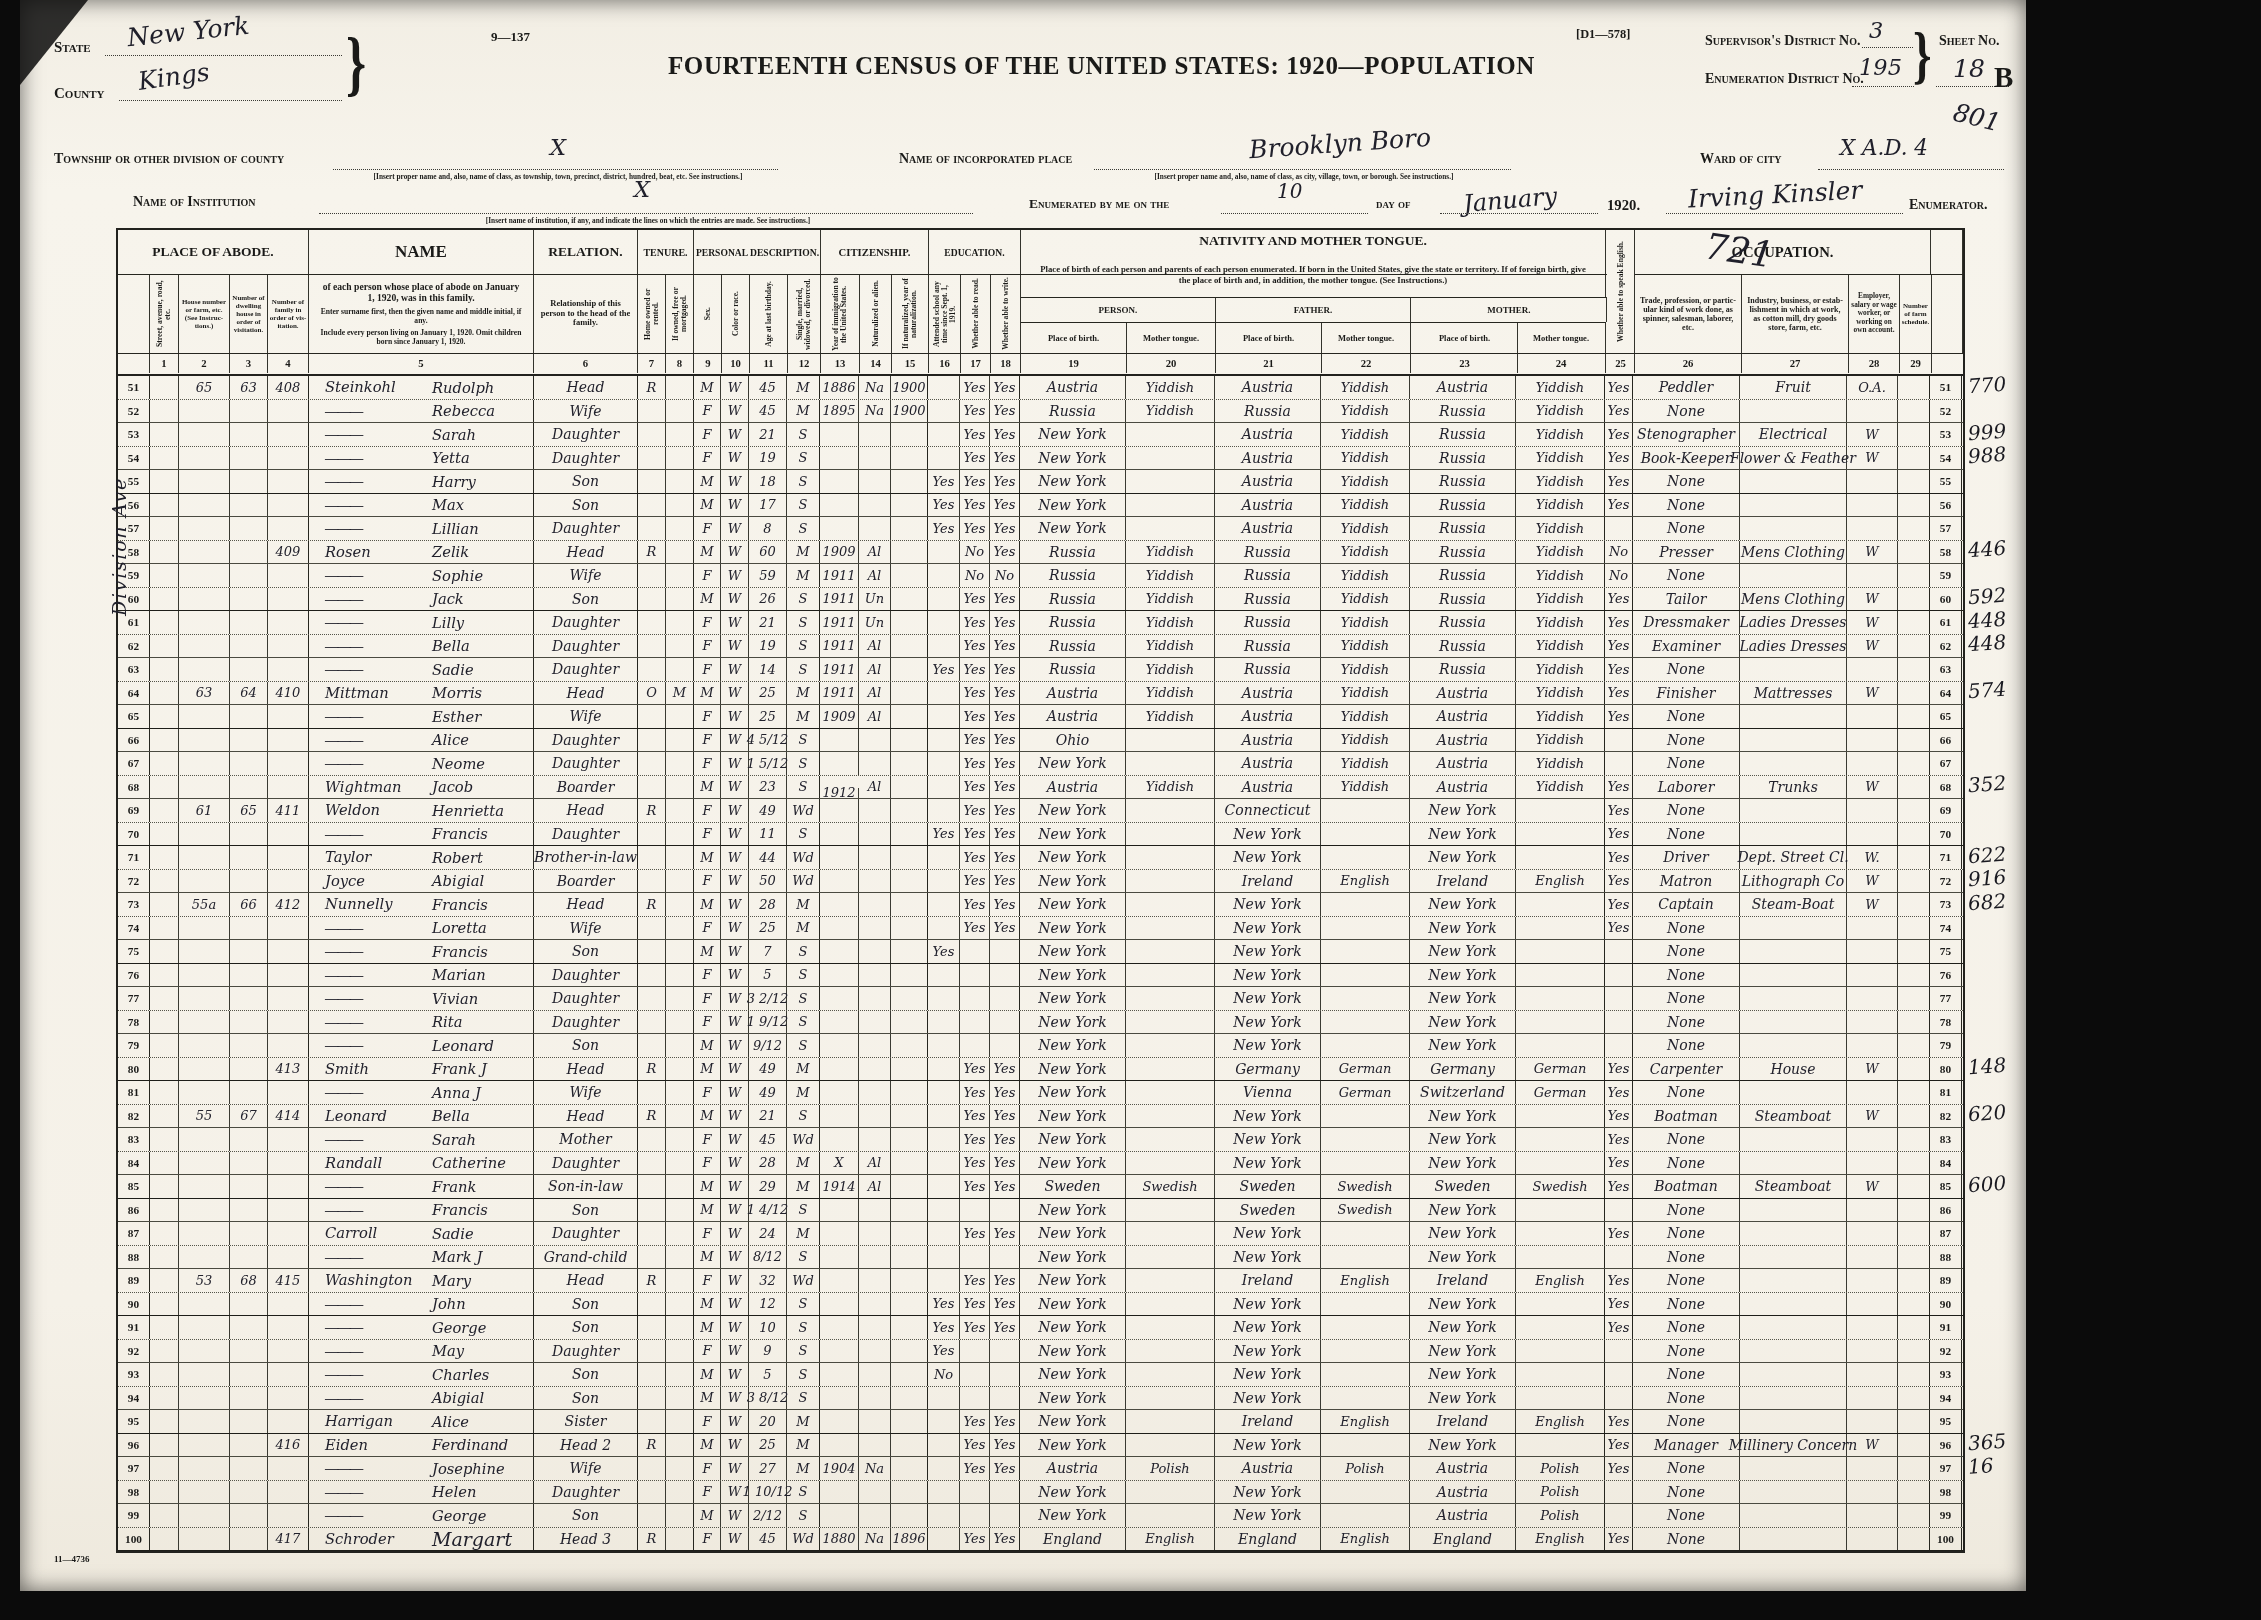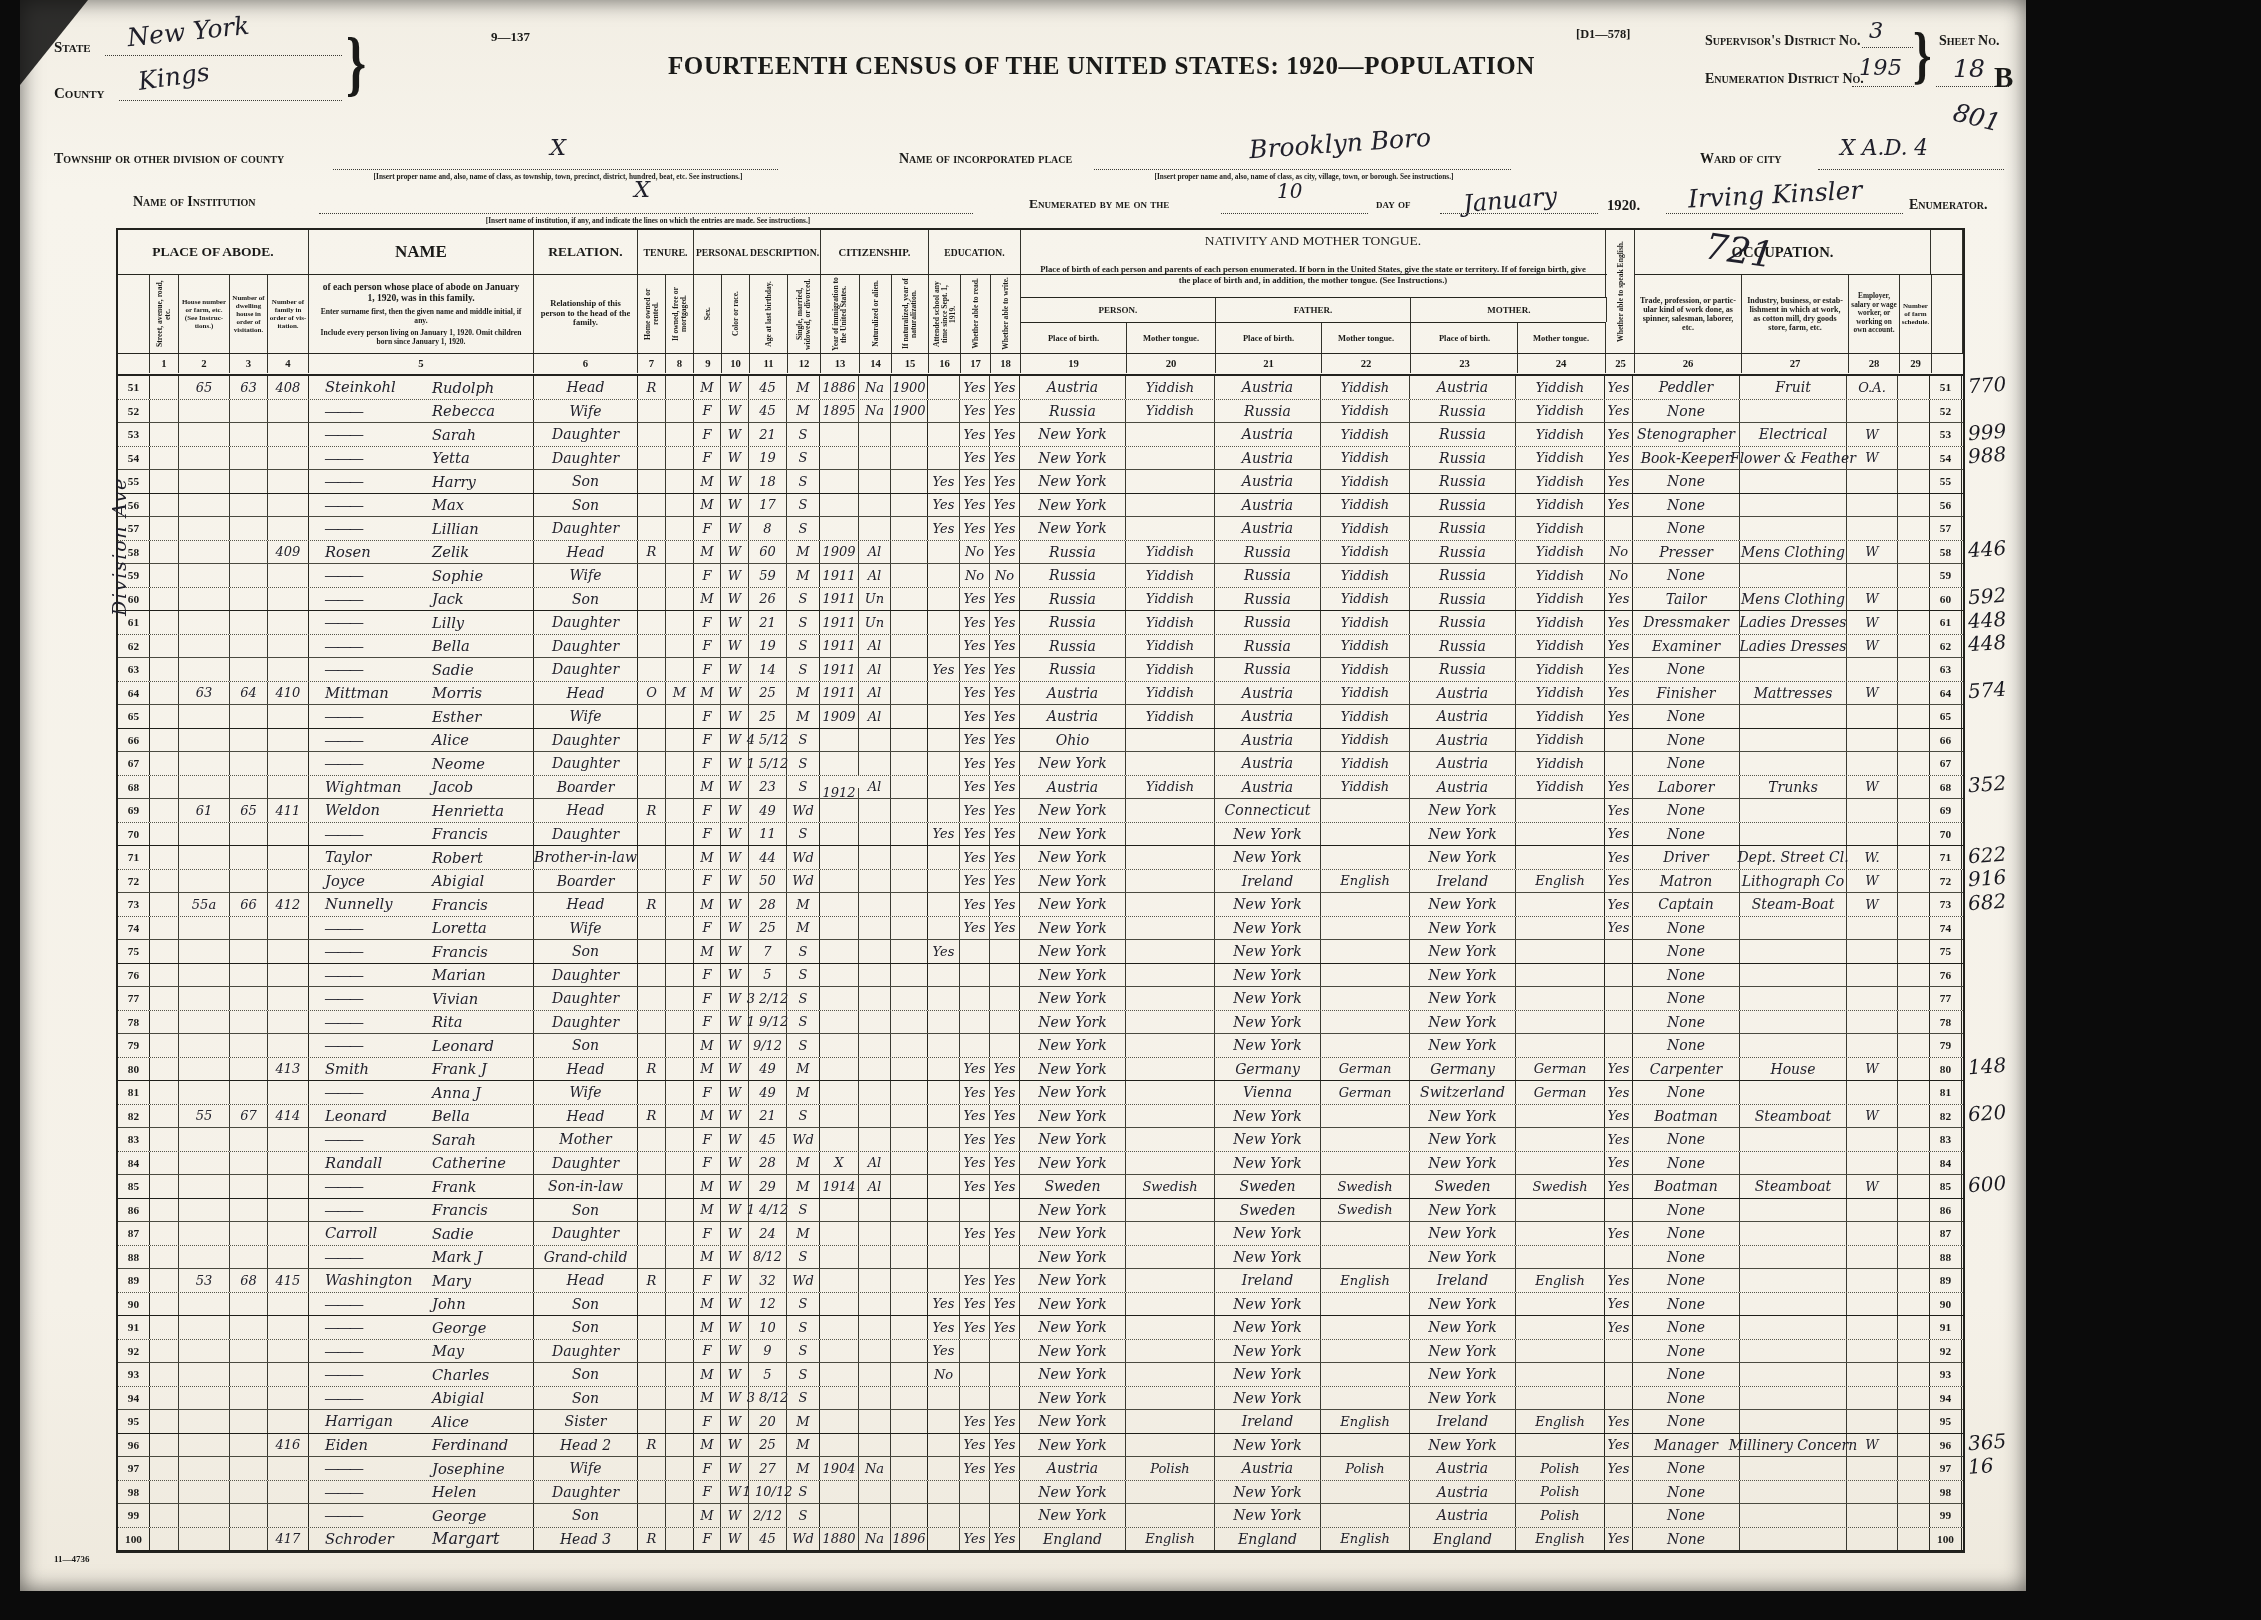--- a/index.html
+++ b/index.html
@@ -110,21 +110,21 @@
           <div class="hcell " style="left: 577px; top: 0px; width: 126px; height: 44px; font-size: 9.6px;">
             <span style="font-weight:bold">PERSONAL DESCRIPTION.</span>
           </div>
           <div class="hcell " style="left: 703px; top: 0px; width: 108px; height: 44px; font-size: 10.7px;">
             <span style="font-weight:bold">CITIZENSHIP.</span>
           </div>
           <div class="hcell " style="left: 811px; top: 0px; width: 92px; height: 44px; font-size: 9.6px;">
             <span style="font-weight:bold">EDUCATION.</span>
           </div>
           <div class="hcell " style="left: 903px; top: 0px; width: 585px; height: 22.5px; font-size: 13.5px;">
-            <span style="font-weight:normal">NATIVITY AND MOTHER TONGUE.</span>
+            <span style="font-weight:bold">NATIVITY AND MOTHER TONGUE.</span>
           </div>
           <div class="hcell " style="left: 903px; top: 22.5px; width: 585px; height: 44px; font-size: 8.7px;">
             <span style="font-weight:bold;padding:0 14.7px;line-height:10.7px;display:block">Place of birth of each person and parents of each person enumerated.  If born in the United States, give the state or territory.  If of foreign birth, give the place of birth and, in addition, the mother tongue.  (See Instructions.)</span>
           </div>
           <div class="hcell " style="left: 1517px; top: 0px; width: 296px; height: 44px; font-size: 14.7px;">
             <span style="font-weight:bold">OCCUPATION.</span>
           </div>
           <div class="hcell " style="left: 32px; top: 44px; width: 29px; height: 79px; font-size: 7.6px;">
             <span class="vt" style="font-weight:bold;max-height:74px;line-height:8px;">Street, avenue, road, etc.</span>
           </div>
@@ -3740,21 +3740,21 @@
               <span class="lnp">100</span>
             </div>
             <div class="cell" style="width: 29px;"></div>
             <div class="cell" style="width: 51px;"></div>
             <div class="cell" style="width: 38px;"></div>
             <div class="cell heavy" style="width: 41px;">
               <span class="hwv" style="font-size:13px;">417</span>
             </div>
             <div class="cell heavy name" style="width: 225px;">
               <span style="width:107px;display:inline-block;"><span class="hwv" style="font-size:14.7px;">Schroder</span></span>
-              <span class="hwv" style="font-size:16px;">Margart</span>
+              <span class="hwv" style="font-size:19px;">Margart</span>
             </div>
             <div class="cell heavy" style="width: 104px;">
               <span class="hwv" style="font-size:14px;">Head 3</span>
             </div>
             <div class="cell" style="width: 28px;">
               <span class="hwv" style="font-size:13px;">R</span>
             </div>
             <div class="cell heavy" style="width: 28px;"></div>
             <div class="cell" style="width: 27px;">
               <span class="hwv" style="font-size:13px;">F</span>

